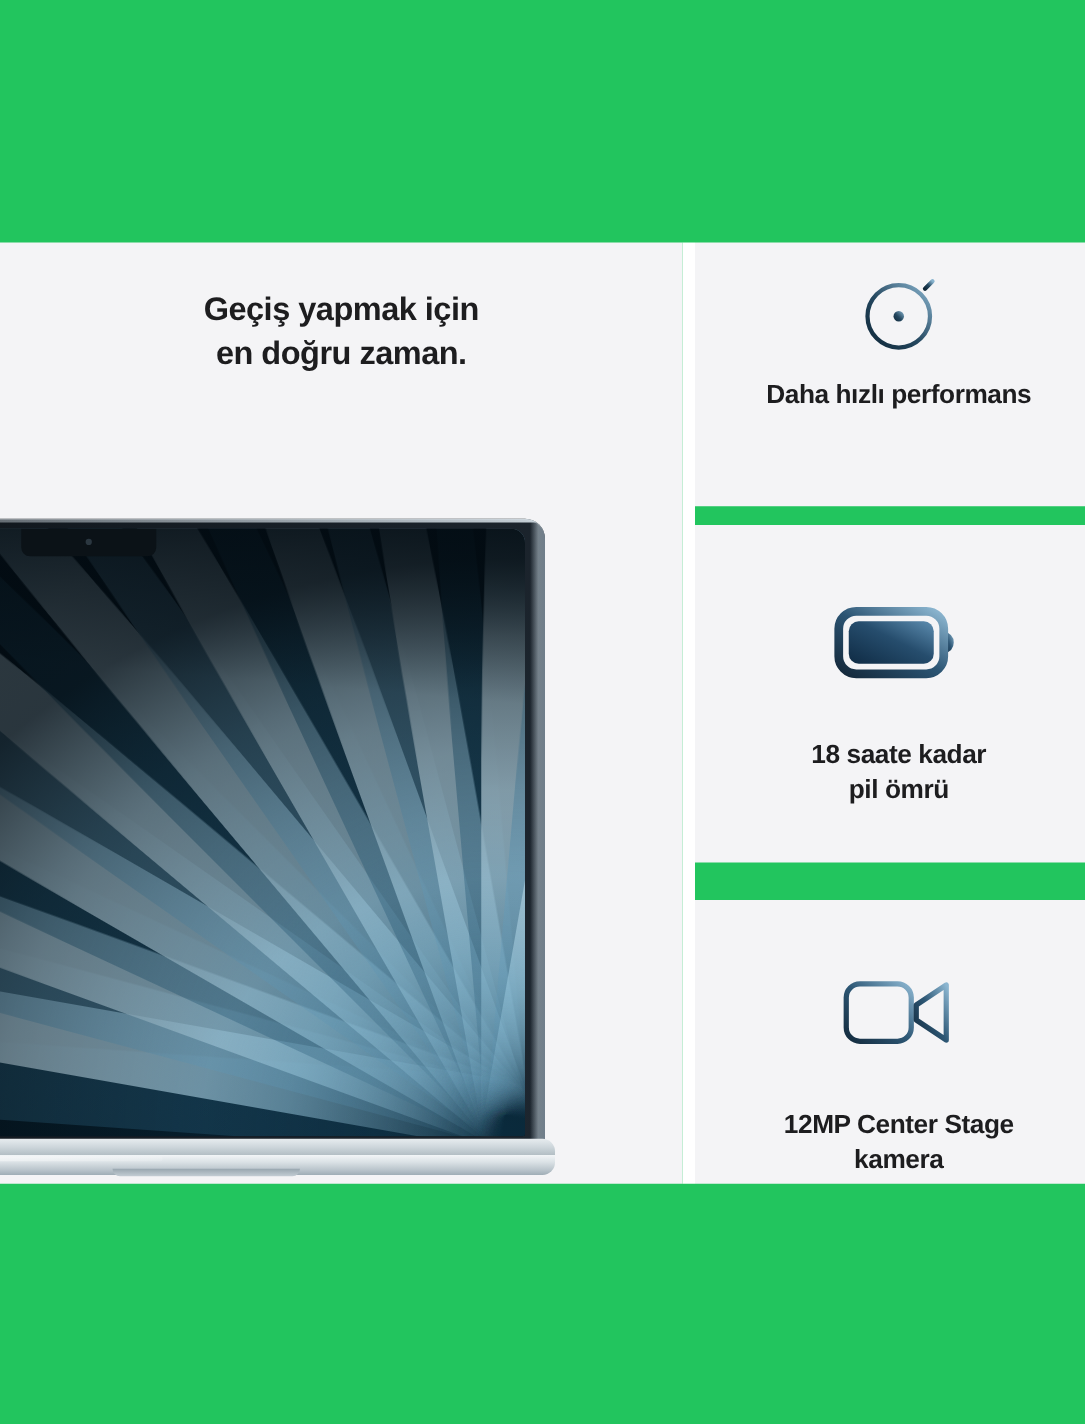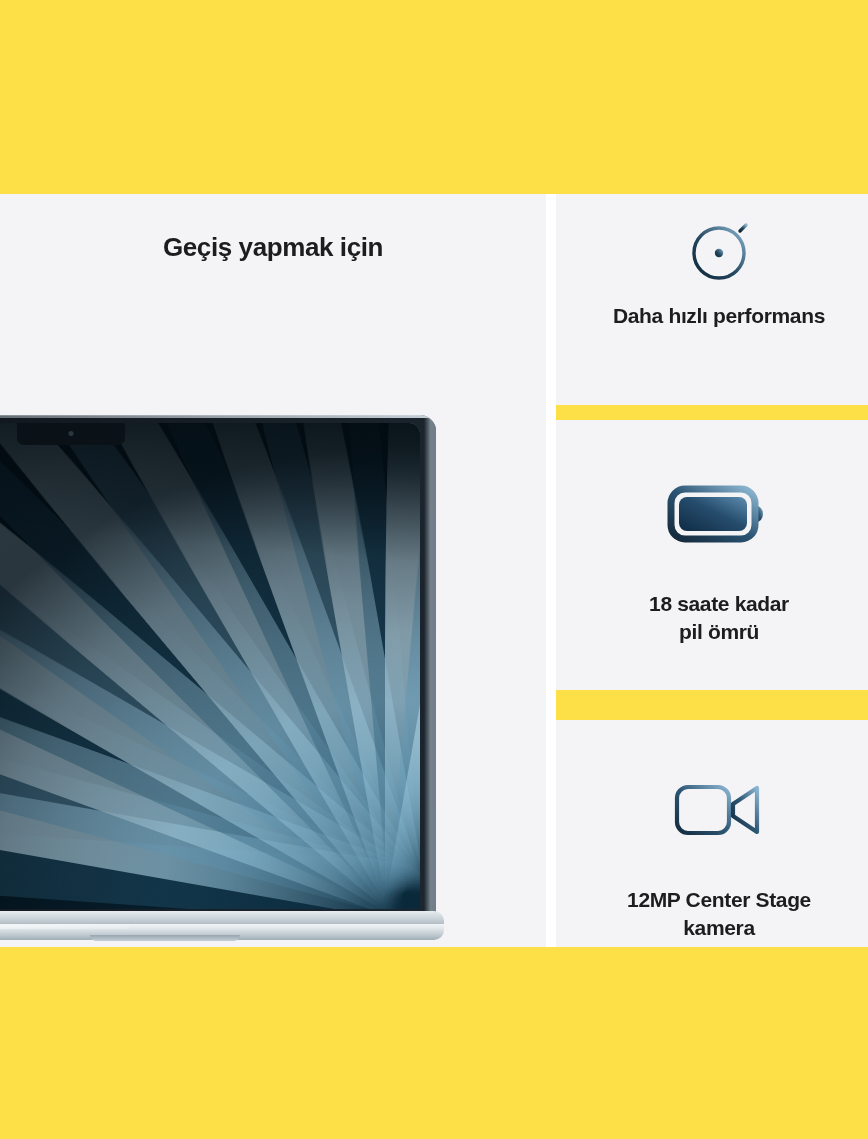--- a/index.html
+++ b/index.html
@@ -9,21 +9,21 @@
     background:#ffffff;
     font-family:"Liberation Sans","DejaVu Sans",sans-serif;
     overflow:hidden;
     position:relative;
   }
 
   #stage{
     position:absolute;
     left:0;top:0;
     width:868px;height:1139px;
-    background:#fde047;
+    background:#22c55e;
   }
 
   
   .left-panel{
     position:absolute;
     left:-14px;
     top:194px;
     width:560px;
     height:753px;
     background:#f4f4f6;
@@ -252,20 +252,21 @@
 </style>
 </head>
 <body>
 
 <div id="stage">
 
   <div class="left-panel">
 
     <div class="headline">
       <span>Geçiş yapmak için</span>
+      <span>en doğru zaman.</span>
     </div>
 
     <div class="macbook">
       <div class="lid">
         <div class="screen">
           <div class="wall">
             <div class="fan-dark-top"></div>
             <div class="blades" id="blades">
                 <div class="blade deep" style="width: 980px; height: 62px; margin-top: -31px; transform: rotate(184deg);"></div>
                 <div class="blade " style="width: 960px; height: 56px; margin-top: -28px; transform: rotate(190deg);"></div>

